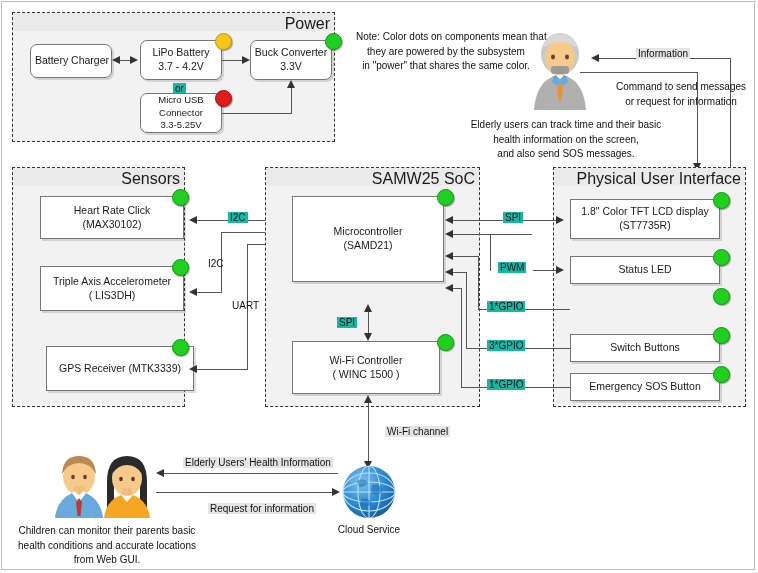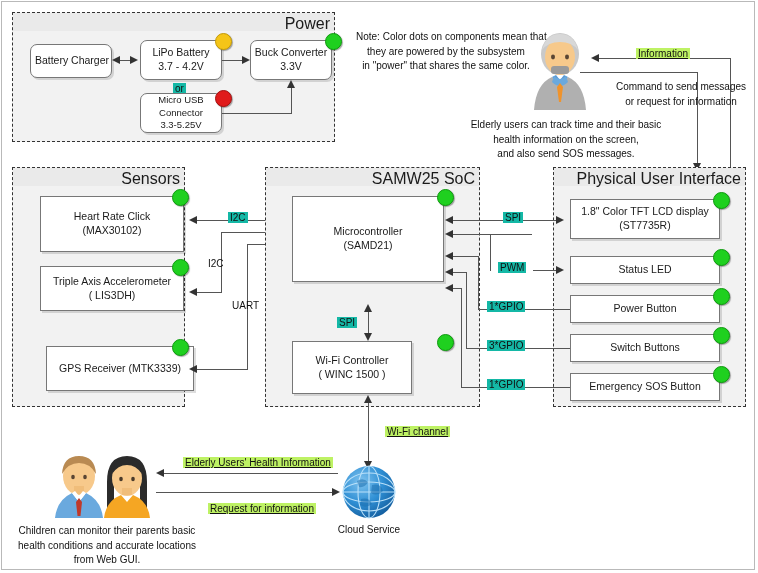--- a/index.html
+++ b/index.html
@@ -57,21 +57,21 @@
   .arw{position:absolute;width:0;height:0;}
   .arw-l{border-top:4.5px solid transparent;border-bottom:4.5px solid transparent;border-right:8px solid #333;}
   .arw-r{border-top:4.5px solid transparent;border-bottom:4.5px solid transparent;border-left:8px solid #333;}
   .arw-u{border-left:4.5px solid transparent;border-right:4.5px solid transparent;border-bottom:8px solid #333;}
   .arw-d{border-left:4.5px solid transparent;border-right:4.5px solid transparent;border-top:8px solid #333;}
 
   .lbl{
     position:absolute;font-size:10px;color:#111;white-space:nowrap;
     background:#14b8a6;padding:0 2px;
   }
-  .lbl.onwhite{background:#bef264;text-decoration:underline;}
+  .lbl.onwhite{background:#e5e5e5;}
   .lbl.vert{background:transparent;}
 
   .note{
     position:absolute;font-size:10px;line-height:1.45;text-align:center;
     color:#111;white-space:pre;
   }
   .cap{
     position:absolute;font-size:10px;line-height:1.45;text-align:center;
     color:#111;white-space:pre;
   }
@@ -158,21 +158,21 @@
   <div class="ln-v" style="left:697px;top:72px;height:92px;"></div>
   <div class="arw arw-d" style="left:693px;top:163px;"></div>
   <div class="cap" style="left:586px;top:80px;width:190px;text-align:center;">Command to send messages
 or request for information</div>
 
   <div class="group" style="left:12px;top:167px;width:173px;height:240px;">
     <div class="group-header"></div>
     <div class="group-title">Sensors</div>
   </div>
 
-  <div class="box" style="left:40px;top:196px;width:144px;height:56px;flex-direction:column;">
+  <div class="box" style="left:40px;top:196px;width:144px;height:43px;flex-direction:column;">
     <span>Heart Rate Click</span>
     <span>(MAX30102)</span>
   </div>
   <div class="dot dot-green" style="left:172px;top:189px;"></div>
 
   <div class="box" style="left:40px;top:266px;width:144px;height:45px;flex-direction:column;">
     <span>Triple Axis Accelerometer</span>
     <span>( LIS3DH)</span>
   </div>
   <div class="dot dot-green" style="left:172px;top:259px;"></div>
@@ -205,21 +205,21 @@
     <div class="group-header"></div>
     <div class="group-title">SAMW25 SoC</div>
   </div>
 
   <div class="box" style="left:292px;top:196px;width:152px;height:86px;flex-direction:column;">
     <span>Microcontroller</span>
     <span>(SAMD21)</span>
   </div>
   <div class="dot dot-green" style="left:437px;top:189px;"></div>
 
-  <div class="box" style="left:292px;top:341px;width:120px;height:53px;flex-direction:column;">
+  <div class="box" style="left:292px;top:341px;width:148px;height:53px;flex-direction:column;">
     <span>Wi-Fi Controller</span>
     <span>( WINC 1500 )</span>
   </div>
   <div class="dot dot-green" style="left:437px;top:334px;"></div>
 
   <div class="ln-v" style="left:368px;top:312px;height:22px;"></div>
   <div class="arw arw-u" style="left:364px;top:304px;"></div>
   <div class="arw arw-d" style="left:364px;top:333px;"></div>
   <div class="lbl" style="left:337px;top:317px;">SPI</div>
 
@@ -232,23 +232,20 @@
     <span>1.8" Color TFT LCD display</span>
     <span>(ST7735R)</span>
   </div>
   <div class="dot dot-green" style="left:713px;top:192px;"></div>
 
   <div class="box" style="left:570px;top:256px;width:150px;height:28px;">
     <span>Status LED</span>
   </div>
   <div class="dot dot-green" style="left:713px;top:249px;"></div>
 
-  <div class="box" style="left:570px;top:295px;width:150px;height:28px;">
-    <span>Power Button</span>
-  </div>
   <div class="dot dot-green" style="left:713px;top:288px;"></div>
 
   <div class="box" style="left:570px;top:334px;width:150px;height:28px;">
     <span>Switch Buttons</span>
   </div>
   <div class="dot dot-green" style="left:713px;top:327px;"></div>
 
   <div class="box" style="left:570px;top:373px;width:150px;height:28px;">
     <span>Emergency SOS Button</span>
   </div>

